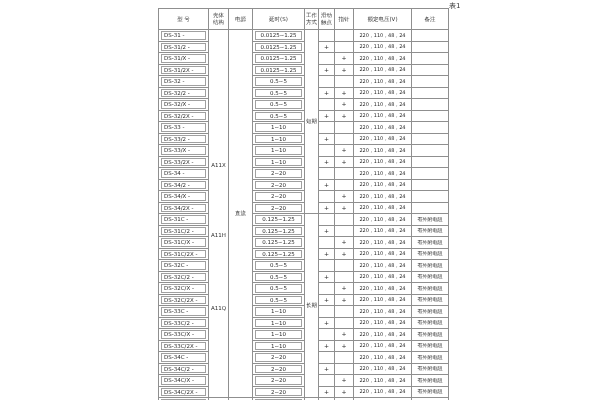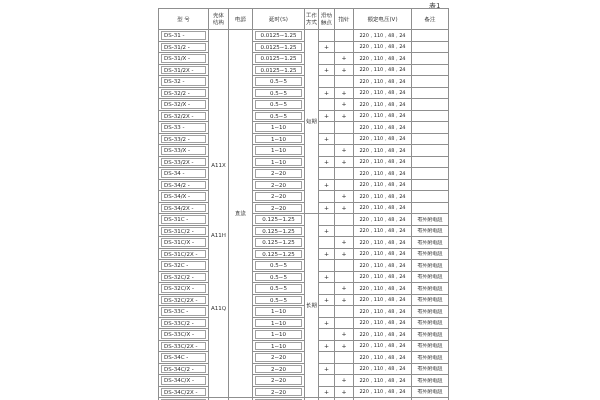--- a/index.html
+++ b/index.html
@@ -1,21 +1,21 @@
 <!DOCTYPE html>
 <html><head>
 <meta charset="utf-8">
 <style>
   html,body{margin:0;padding:0;}
   body{
     width:600px;height:400px;background:#ffffff;position:relative;
     font-family:"DejaVu Sans","Liberation Sans",sans-serif;color:#2b2b2b;
   }
   .caption{
-    position:absolute;top:1px;left:429px;font-size:7px;color:#333;text-align:right;
+    position:absolute;top:1px;left:449px;font-size:7px;color:#333;text-align:right;
   }
   table.spec{
     position:absolute;top:8px;left:158px;width:290px;
     border-collapse:collapse;table-layout:fixed;
     border:1px solid #6f6f6f;
   }
   th,td{
     border:1px solid #8f8f8f;padding:0;margin:0;
     text-align:center;vertical-align:middle;overflow:hidden;
   }

